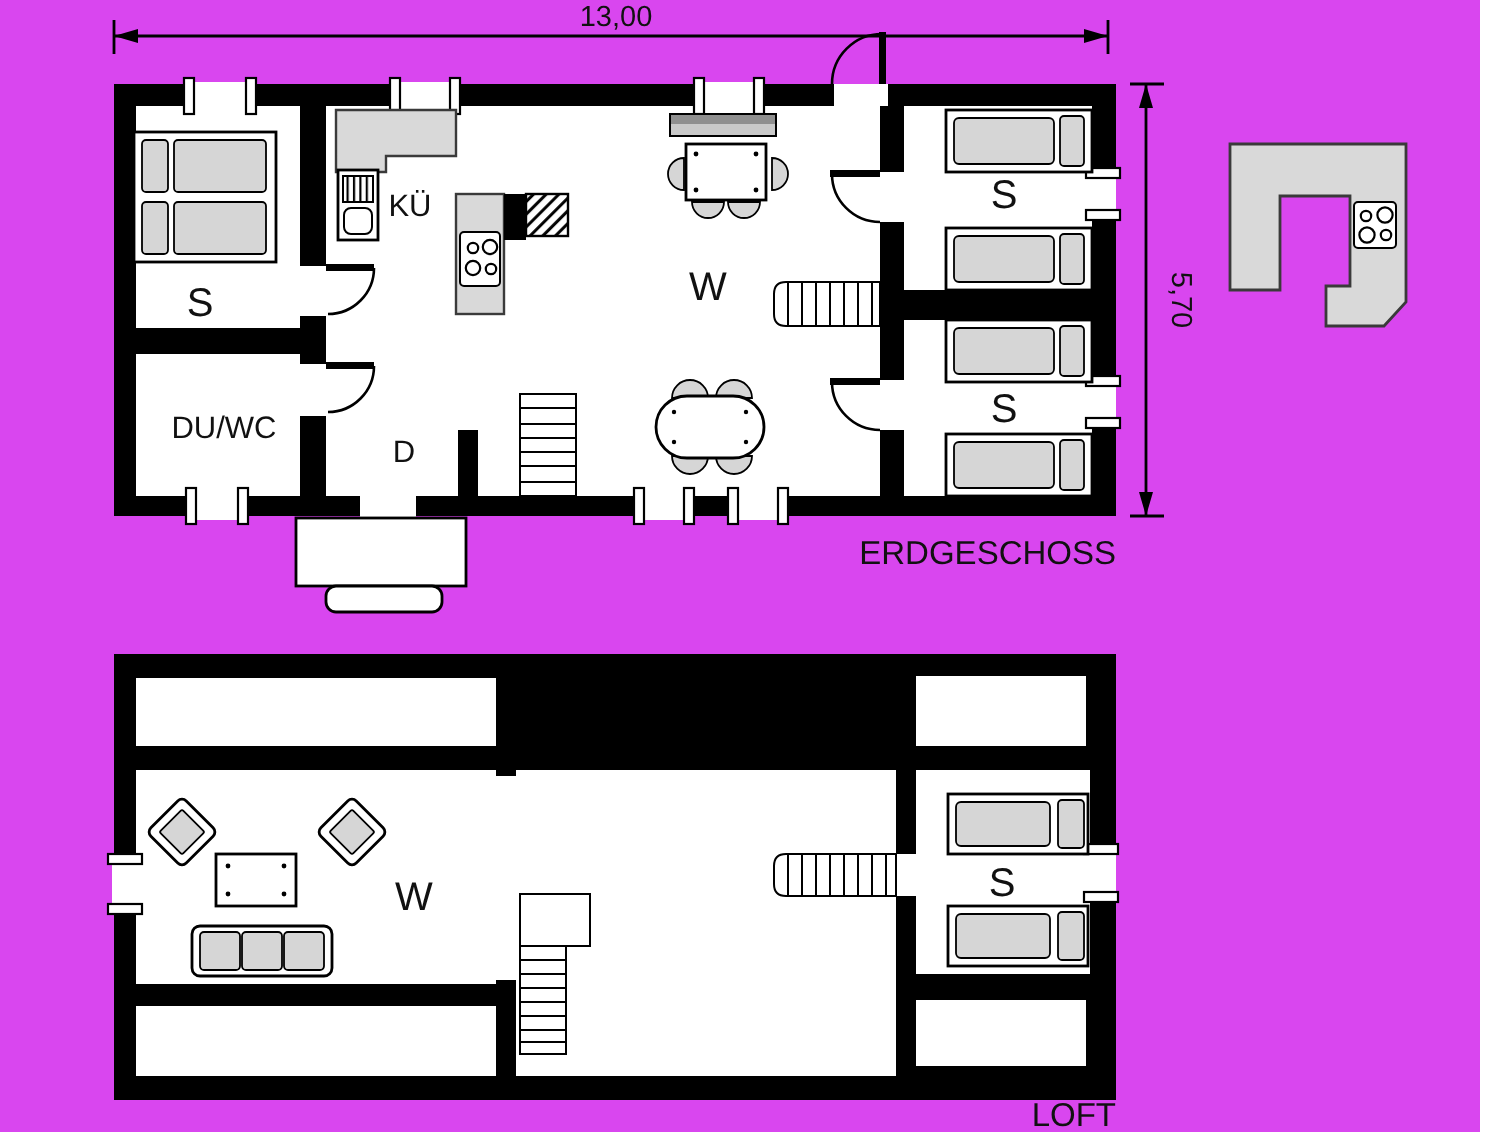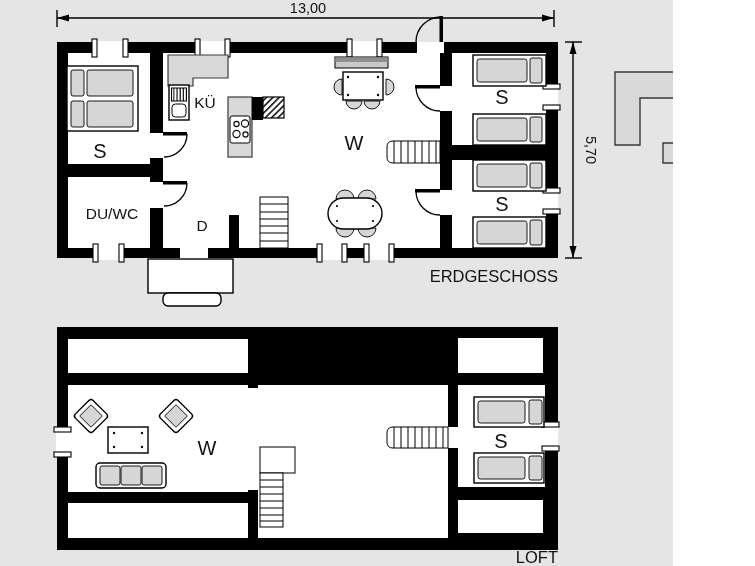--- a/index.html
+++ b/index.html
@@ -1,16 +1,16 @@
 <!DOCTYPE html>
 <html><head>
 <meta charset="utf-8">
 <style>
   html,body{margin:0;padding:0;background:#fff;}
-  #stage{position:relative;width:673px;height:566px;background:#e5e5e5;overflow:hidden;}
+  #stage{position:relative;width:740px;height:566px;background:#d946ef;overflow:hidden;}
   svg{display:block;}
   text{font-family:"Liberation Sans","DejaVu Sans",sans-serif;fill:#111;}
   .lbl{font-size:15.5px;}
   .big{font-size:20px;}
   .title{font-size:16.5px;}
   .dimtxt{font-size:14.5px;}
   .wall{fill:#000;}
   .room{fill:#fff;}
   .o{fill:#fff;stroke:#000;stroke-width:1.4;}
   .thin{fill:#fff;stroke:#000;stroke-width:1;}

